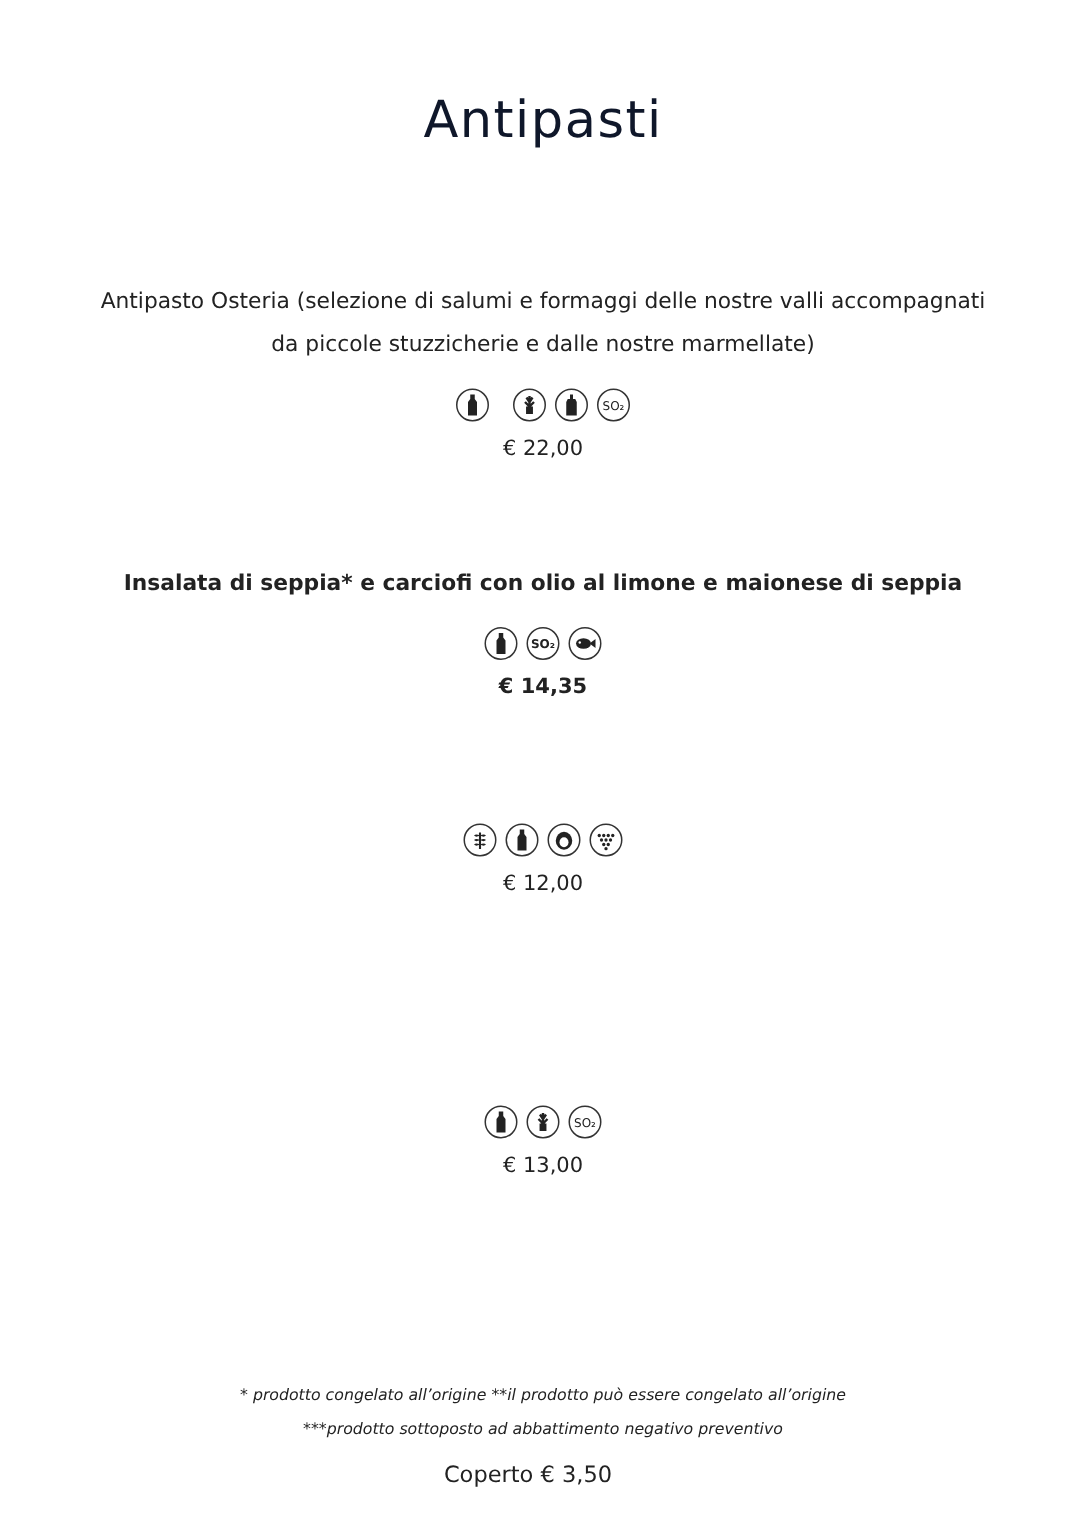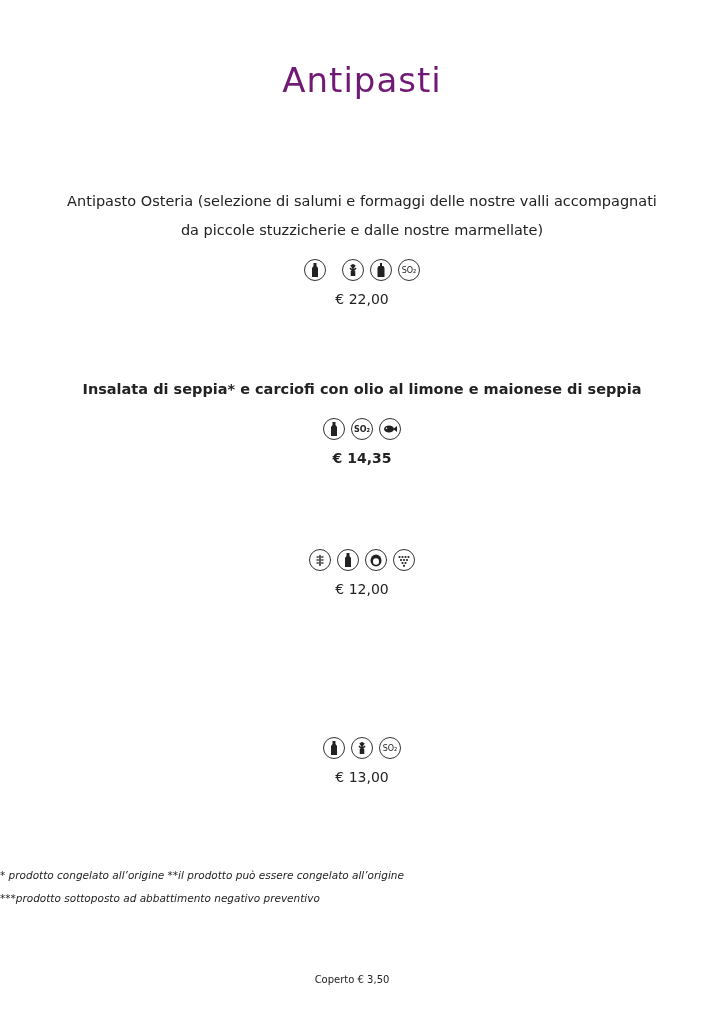--- a/index.html
+++ b/index.html
@@ -1,30 +1,30 @@
 <!DOCTYPE html>
 <html><head>
 <meta charset="utf-8">
 <style>
   html, body { margin:0; padding:0; background:#ffffff; }
   body { width:724px; height:1024px; position:relative; overflow:hidden;
          font-family:"DejaVu Sans", sans-serif; color:#222; }
   .title { position:absolute; top:60px; left:0; width:724px; text-align:center;
-           font-size:34px; letter-spacing:1px; color:#701a75; }
+           font-size:34px; letter-spacing:1px; color:#0f172a; }
   .dish { position:absolute; left:0; width:724px; text-align:center; }
   .dish-name { font-size:14.5px; line-height:29px; color:#222; padding:0 40px; }
   .icons { display:flex; justify-content:center; gap:6px; margin-top:14px; height:26px; }
   .icon { width:22px; height:22px; border:1.6px solid #333; border-radius:50%;
           display:flex; align-items:center; justify-content:center; box-sizing:border-box; }
   .icon svg { width:16px; height:16px; }
   .price { font-size:14px; margin-top:6px; color:#222; }
-  .footnotes { position:absolute; top:864px; left:0; width:724px; 
+  .footnotes { position:absolute; top:919px; left:0; width:724px; text-align:center;
                font-size:10.5px; line-height:23px; color:#222; font-style:italic; }
   .coperto { position:absolute; top:974px; left:0; width:704px; text-align:center;
-             font-size:10px; color:#222; }
+             font-size:15px; color:#222; }
 </style>
 </head>
 <body>
 
 <div class="title">Antipasti</div>
 
 <div class="dish" style="top:187px;">
   <div class="dish-name" style="padding:0 56px;">Antipasto Osteria (selezione di salumi e formaggi delle nostre valli accompagnati da piccole stuzzicherie e dalle nostre marmellate)</div>
   <div class="icons">
     <span class="icon">

